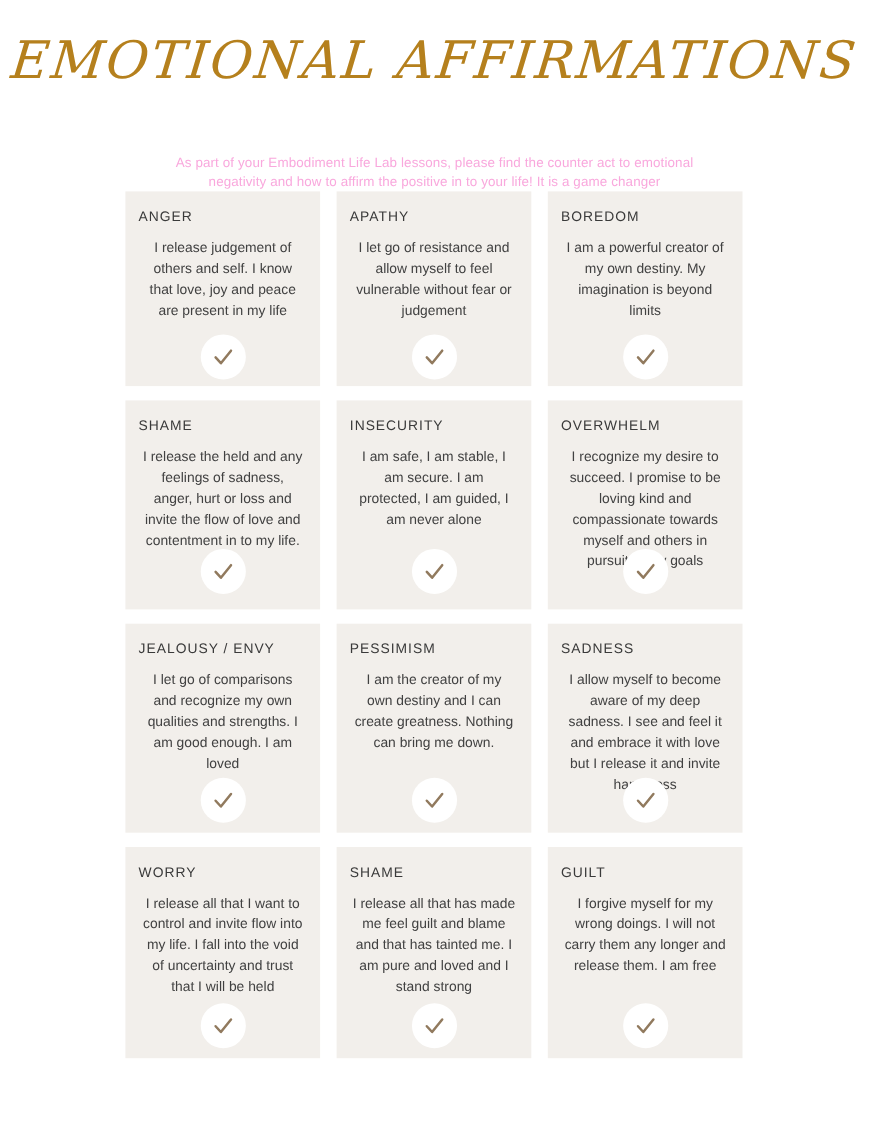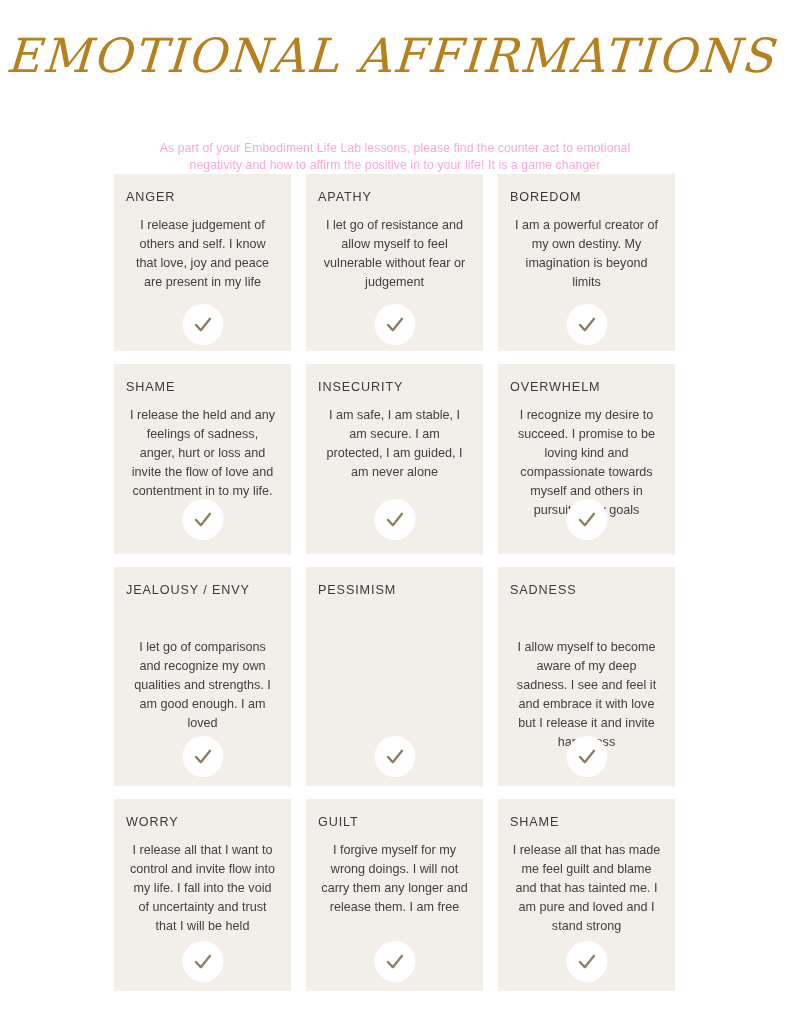--- a/index.html
+++ b/index.html
@@ -70,21 +70,21 @@
     position: relative;
     background: #f2efeb;
     padding: 16px 12px 34px 12px;
     display: flex;
     flex-direction: column;
     align-items: flex-start;
   }
 
   .card.r1 { min-height: 177px; }
   .card.r2 { min-height: 185px; }
-  .card.r3 { min-height: 190px; gap: 29px; }
+  .card.r3 { min-height: 190px; }
   .card.r4 { min-height: 192px; }
 
   .card-title {
     font-family: "Liberation Sans", sans-serif;
     font-size: 12.6px;
     letter-spacing: 0.9px;
     color: #3a3a3a;
     text-align: center;
     margin-bottom: 4px;
   }
@@ -201,20 +201,21 @@
       <div class="card-body">I let go of comparisons and recognize my own qualities and strengths. I am good enough. I am loved</div>
       <div class="check-wrap">
         <svg viewBox="0 0 24 24" fill="none" stroke="#917a5e" stroke-width="2.6" stroke-linecap="round" stroke-linejoin="round">
             <polyline points="4,12.5 9.5,18.5 20,5.5"></polyline>
           </svg>
       </div>
     </div>
 
     <div class="card r3">
       <div class="card-title">PESSIMISM</div>
+      <div class="card-body">I am the creator of my own destiny and I can create greatness. Nothing can bring me down.</div>
       <div class="check-wrap">
         <svg viewBox="0 0 24 24" fill="none" stroke="#917a5e" stroke-width="2.6" stroke-linecap="round" stroke-linejoin="round">
             <polyline points="4,12.5 9.5,18.5 20,5.5"></polyline>
           </svg>
       </div>
     </div>
 
     <div class="card r3">
       <div class="card-title">SADNESS</div>
       <div class="card-body">I allow myself to become aware of my deep sadness. I see and feel it and embrace it with love but I release it and invite happiness</div>
@@ -229,33 +230,33 @@
       <div class="card-title">WORRY</div>
       <div class="card-body">I release all that I want to control and invite flow into my life. I fall into the void of uncertainty and trust that I will be held</div>
       <div class="check-wrap">
         <svg viewBox="0 0 24 24" fill="none" stroke="#917a5e" stroke-width="2.6" stroke-linecap="round" stroke-linejoin="round">
             <polyline points="4,12.5 9.5,18.5 20,5.5"></polyline>
           </svg>
       </div>
     </div>
 
     <div class="card r4">
+      <div class="card-title">SHAME</div>
+      <div class="card-body">I release all that has made me feel guilt and blame and that has tainted me. I am pure and loved and I stand strong</div>
+      <div class="check-wrap">
+        <svg viewBox="0 0 24 24" fill="none" stroke="#917a5e" stroke-width="2.6" stroke-linecap="round" stroke-linejoin="round">
+            <polyline points="4,12.5 9.5,18.5 20,5.5"></polyline>
+          </svg>
+      </div>
+    </div>
+
+    <div class="card r4">
       <div class="card-title">GUILT</div>
       <div class="card-body">I forgive myself for my wrong doings. I will not carry them any longer and release them. I am free</div>
       <div class="check-wrap">
         <svg viewBox="0 0 24 24" fill="none" stroke="#917a5e" stroke-width="2.6" stroke-linecap="round" stroke-linejoin="round">
             <polyline points="4,12.5 9.5,18.5 20,5.5"></polyline>
           </svg>
       </div>
     </div>
 
-    <div class="card r4">
-      <div class="card-title">SHAME</div>
-      <div class="card-body">I release all that has made me feel guilt and blame and that has tainted me. I am pure and loved and I stand strong</div>
-      <div class="check-wrap">
-        <svg viewBox="0 0 24 24" fill="none" stroke="#917a5e" stroke-width="2.6" stroke-linecap="round" stroke-linejoin="round">
-            <polyline points="4,12.5 9.5,18.5 20,5.5"></polyline>
-          </svg>
-      </div>
-    </div>
-
   </div>
 </div>
 
 </body></html>

